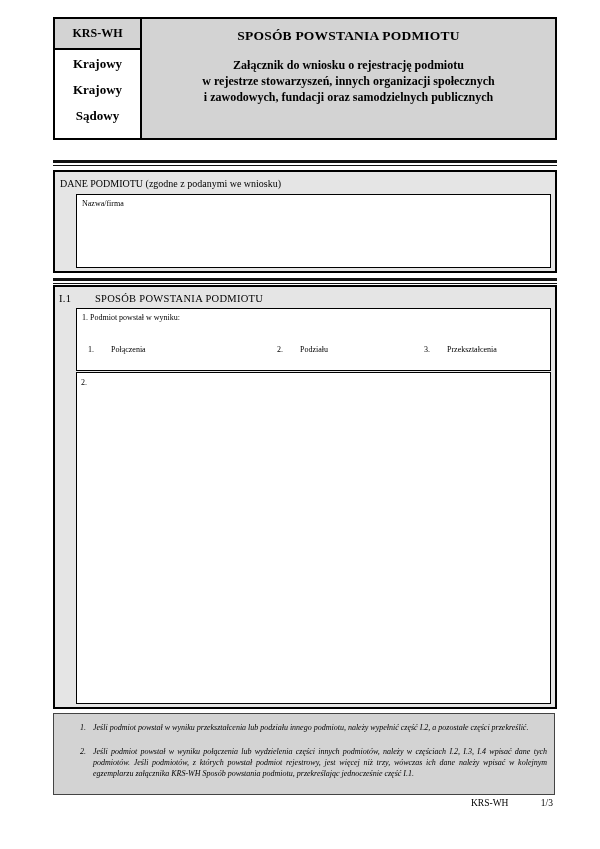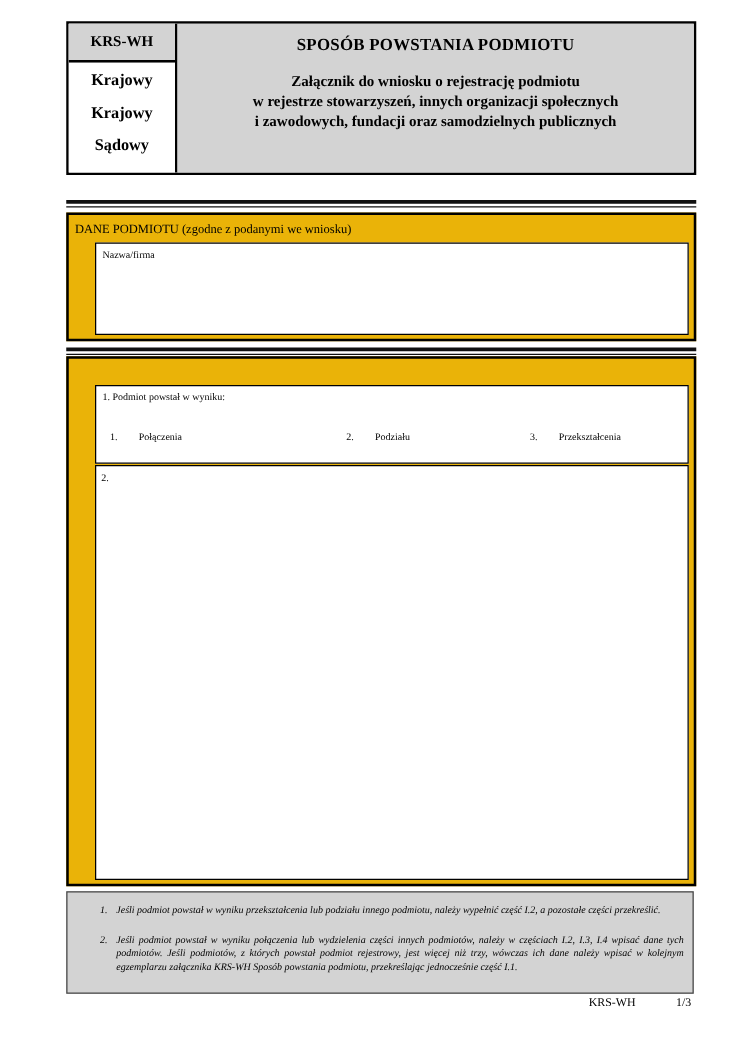--- a/index.html
+++ b/index.html
@@ -19,21 +19,21 @@
   .hdr-right { position:absolute; left:87px; right:0; top:0; bottom:0; background:#d3d3d3; text-align:center; }
   .hdr-title { margin-top:9px; font-weight:bold; font-size:13.5px; letter-spacing:0.2px; }
   .hdr-sub { margin-top:13px; font-weight:bold; font-size:12px;text-align:center; }
   .hdr-sub div { line-height:16px; }
 
   
   .dline { position:absolute; left:53px; width:504px; height:2px;
     border-top:3px solid #111; border-bottom:1px solid #111; }
 
   
-  .sect { position:absolute; left:53px; width:500px; background:#eab308; border:2px solid #000; }
+  .sect { position:absolute; left:53px; width:500px; background:#e5e5e5; border:2px solid #000; }
   .sect-dane { top:170px; height:99px; }
   .sect-i1 { top:285px; height:420px; }
   .sect-title { padding:6px 0 0 5px; font-size:10px; }
   .sect-head { padding:6px 0 0 4px; font-size:10.5px; letter-spacing:0.3px; }
   .sec-num { display:inline-block; width:33px; }
 
   .field { position:absolute; background:#fff; border:1px solid #000; }
   .f-label { font-size:8px; padding:4px 16px 0 5px; }
 
   .nazwa-box { left:21px; top:22px; right:4px; bottom:3px; }
@@ -93,20 +93,24 @@
       <span>(zgodne z podanymi we wniosku)</span>
     </div>
     <div class="field nazwa-box">
       <div class="f-label">Nazwa/firma</div>
     </div>
   </div>
 
   <div class="dline" style="top:278px"></div>
 
   <div class="sect sect-i1">
+    <div class="sect-head">
+      <span class="sec-num">I.1</span>
+      <span>SPOSÓB POWSTANIA PODMIOTU</span>
+    </div>
 
     <div class="field box1">
       <div class="f-label">1. Podmiot powstał w wyniku:</div>
       <div class="opts">
         <span class="opt" style="left:11px">
           <span>1.</span>
           <span class="opt-label">Połączenia</span>
         </span>
         <span class="opt" style="left:200px">
           <span>2.</span>

